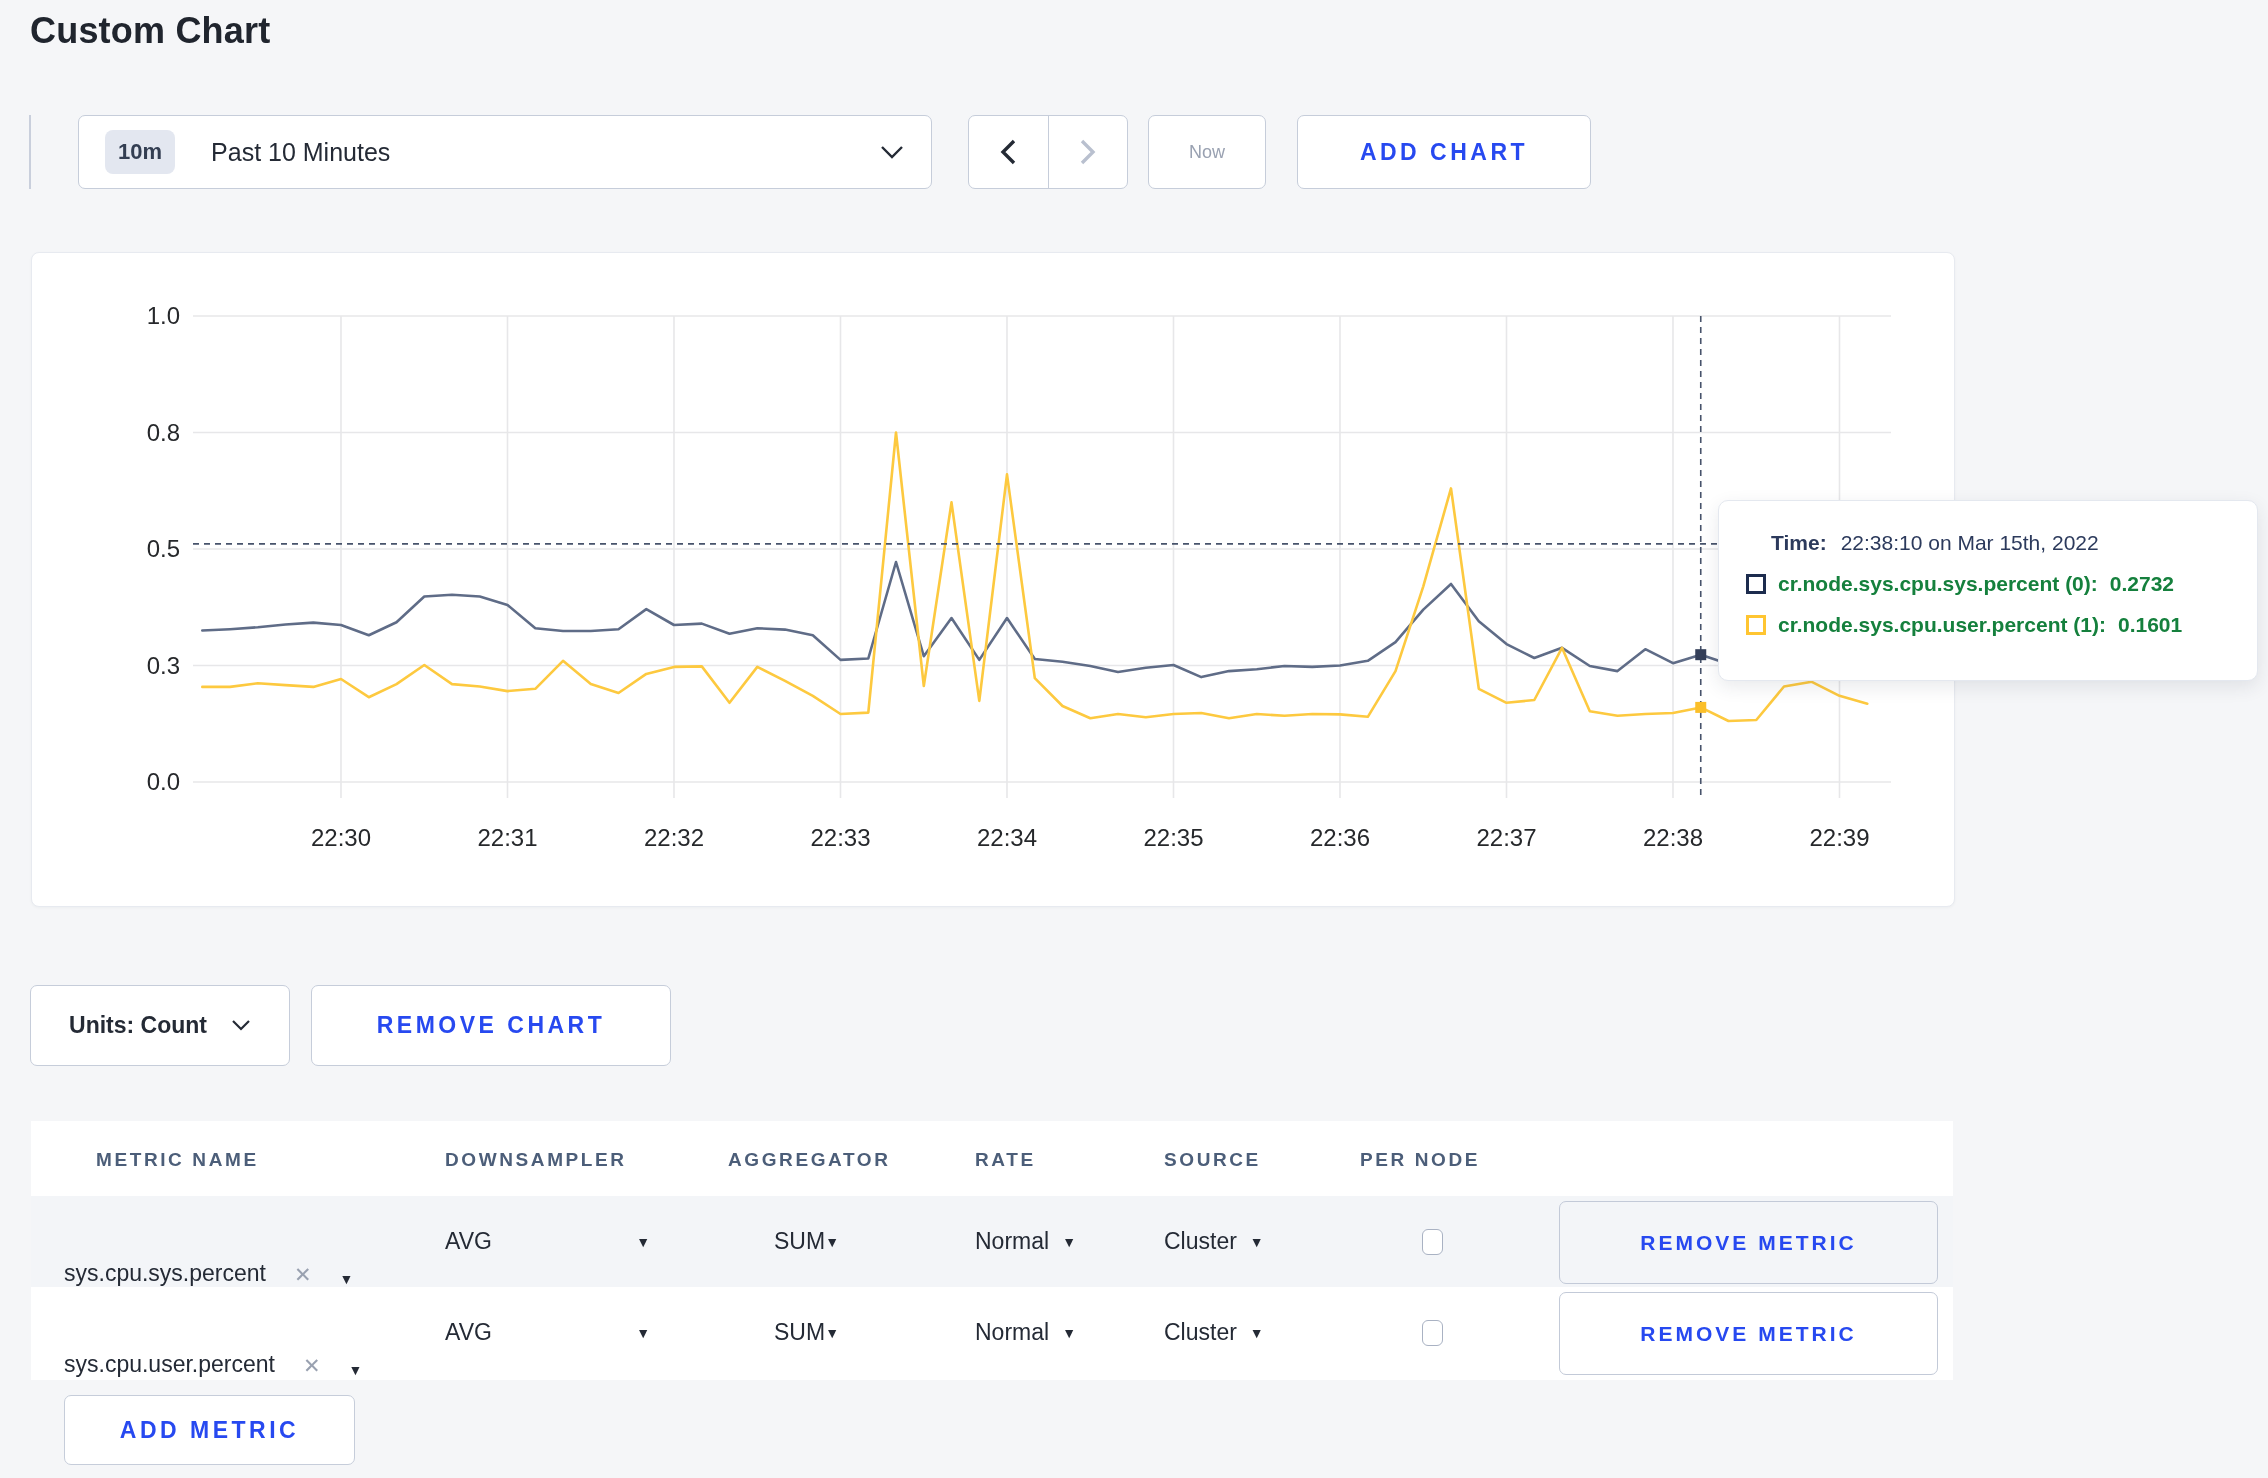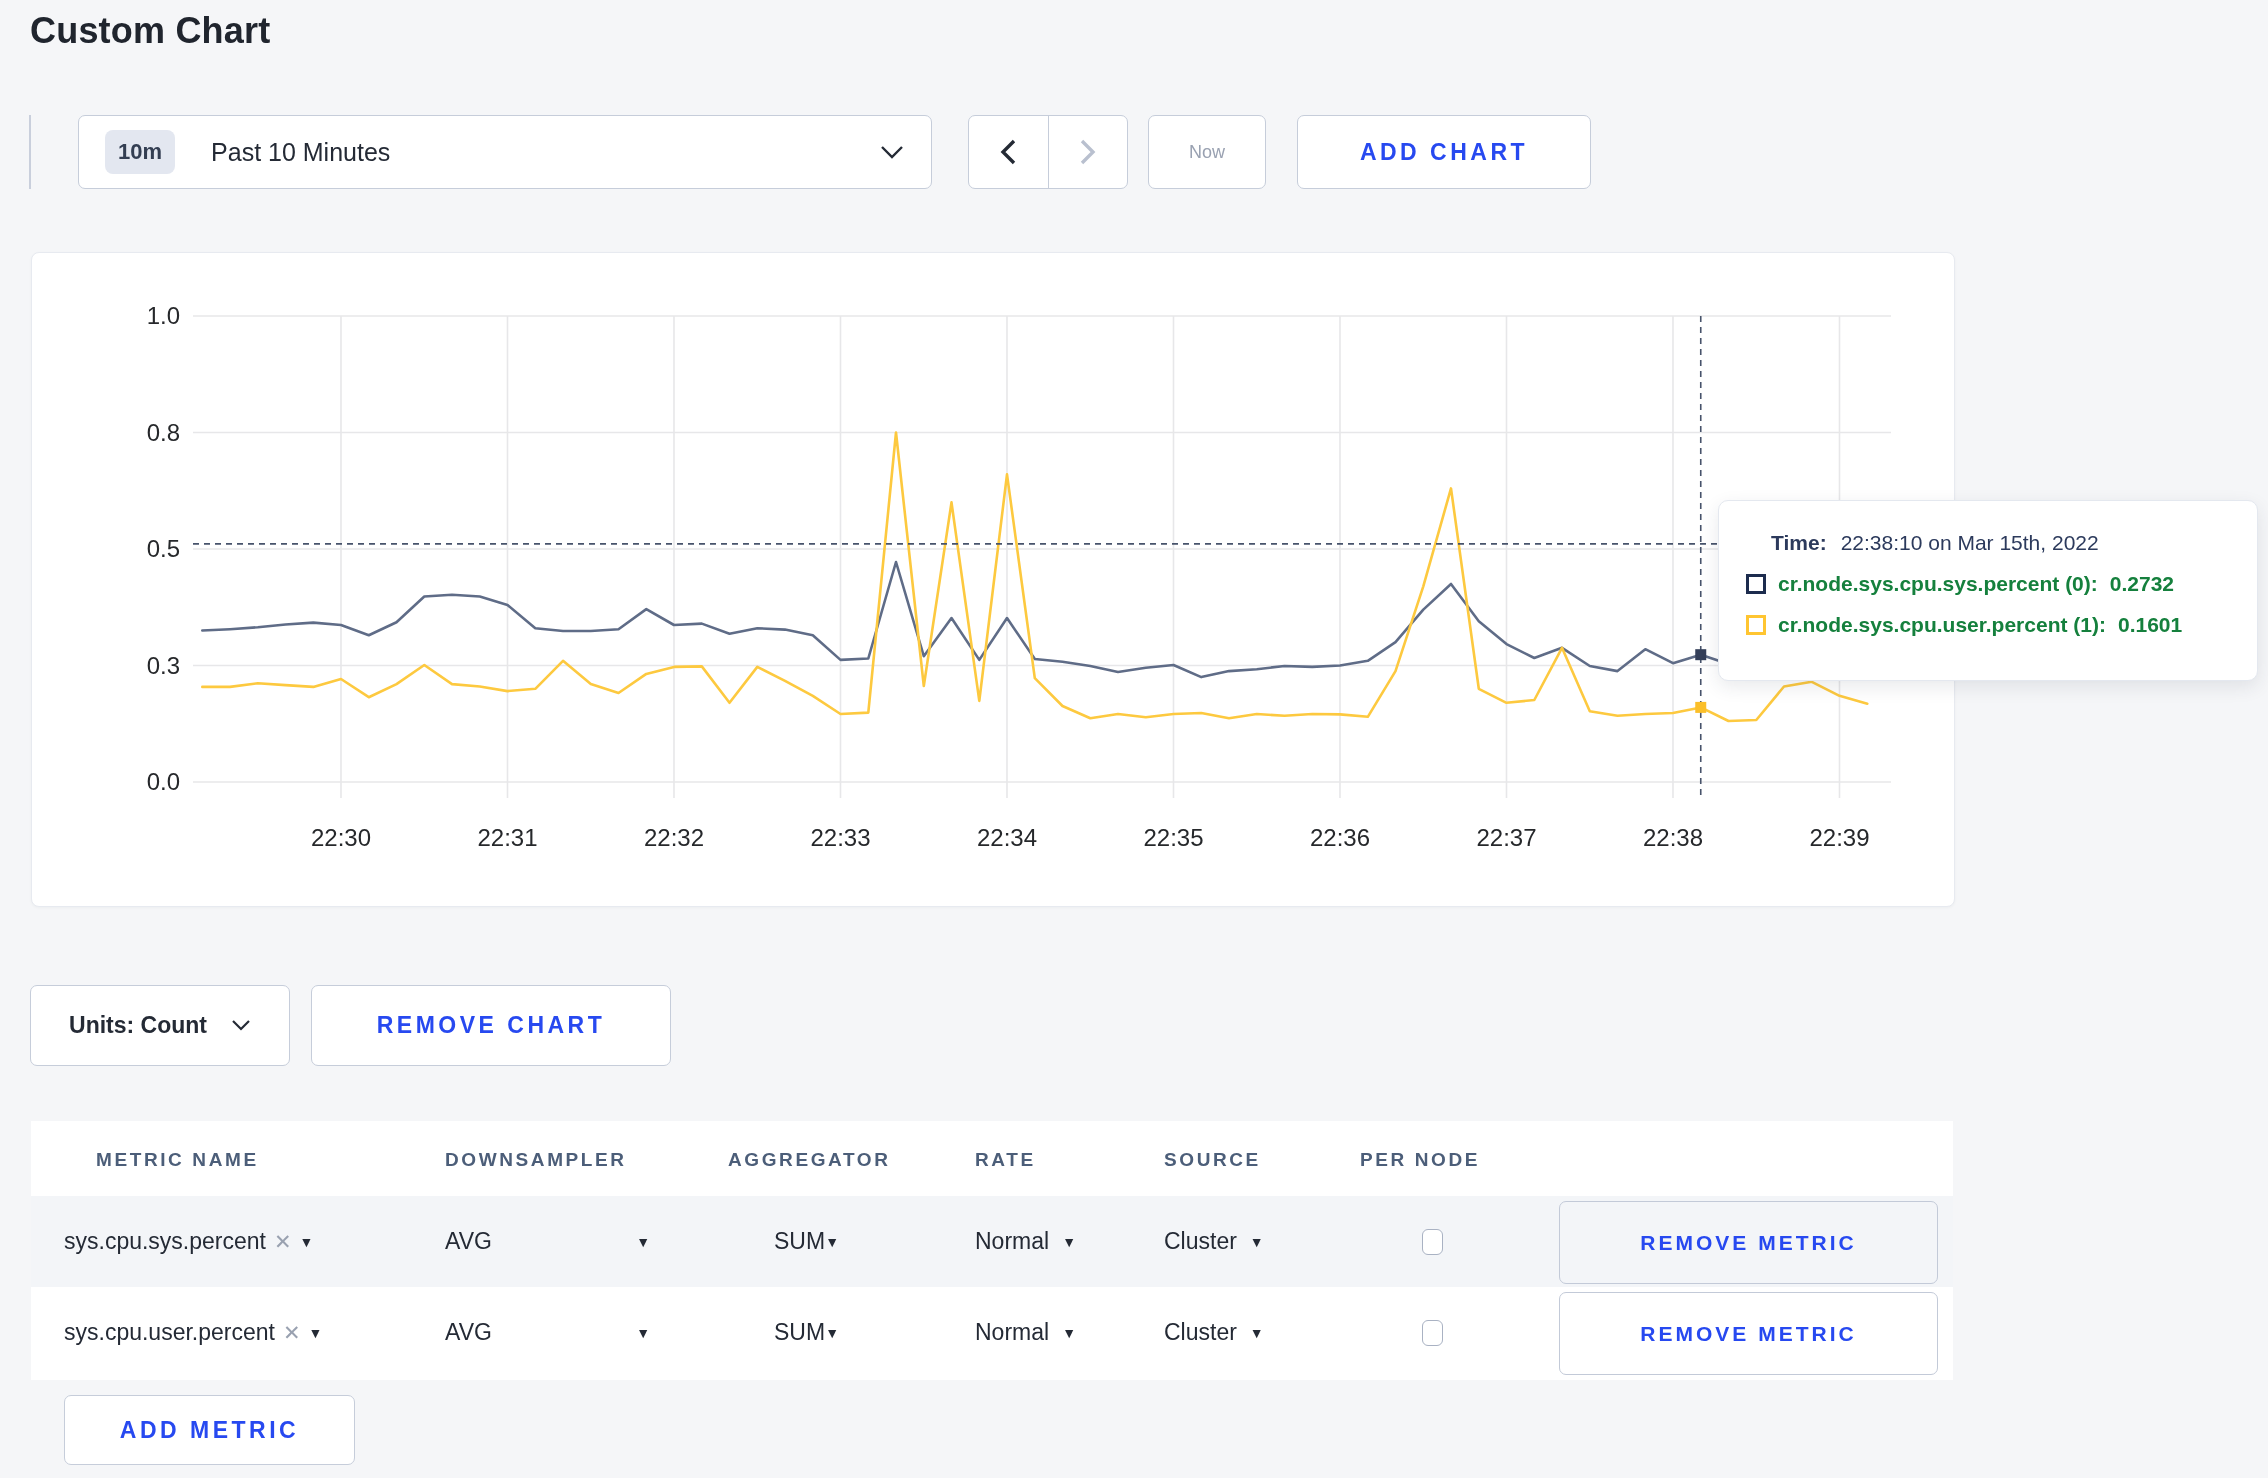--- a/index.html
+++ b/index.html
@@ -50,21 +50,21 @@
   
   .units-btn{left:30px;top:985px;width:260px;height:81px;font-size:23px;font-weight:700;gap:24px;}
   .remove-chart-btn{left:311px;top:985px;width:360px;height:81px;}
 
   
   .table-card{left:31px;top:1121px;width:1922px;height:259px;background:#fff;}
   .thead-label{position:absolute;top:28px;font-size:19px;font-weight:700;letter-spacing:2.6px;color:#4c5e79;}
   .mrow{position:absolute;left:0;width:100%;height:91px;}
   .mrow.odd{background:#f3f5f8;}
   .cell{position:absolute;top:0;height:100%;display:flex;align-items:center;font-size:23px;color:#242a35;}
-  .c-metric{left:33px;gap:8px;}
+  .c-metric{left:33px;gap:28px;align-items:flex-end;}
   .c-downsampler{left:414px;width:205px;justify-content:space-between;}
   .c-aggregator{left:688px;width:175px;justify-content:center;}
   .c-rate{left:944px;gap:13px;}
   .c-source{left:1133px;gap:13px;}
   .c-pernode{left:1391px;}
   .x-icon{color:#99a1b0;font-size:21px;cursor:pointer;}
   .caret{font-size:14px;color:#242a35;cursor:pointer;}
   .pn-checkbox{appearance:none;-webkit-appearance:none;width:21px;height:26px;border:1.5px solid #a9b2c3;
                border-radius:6px;background:#fff;margin:0;cursor:pointer;}
   .remove-metric-btn{position:absolute;left:1528px;top:5px;width:377px;height:81px;background:transparent;

